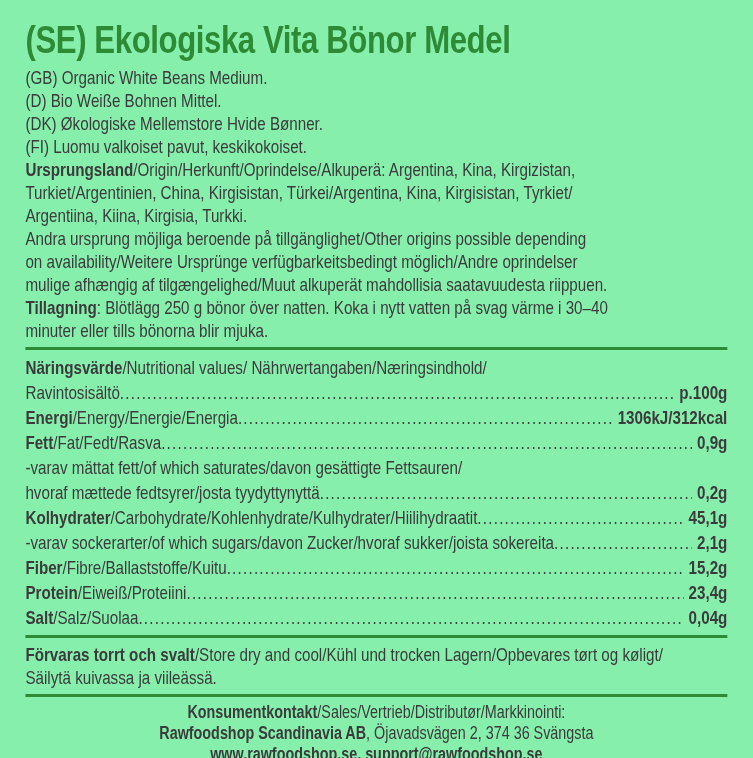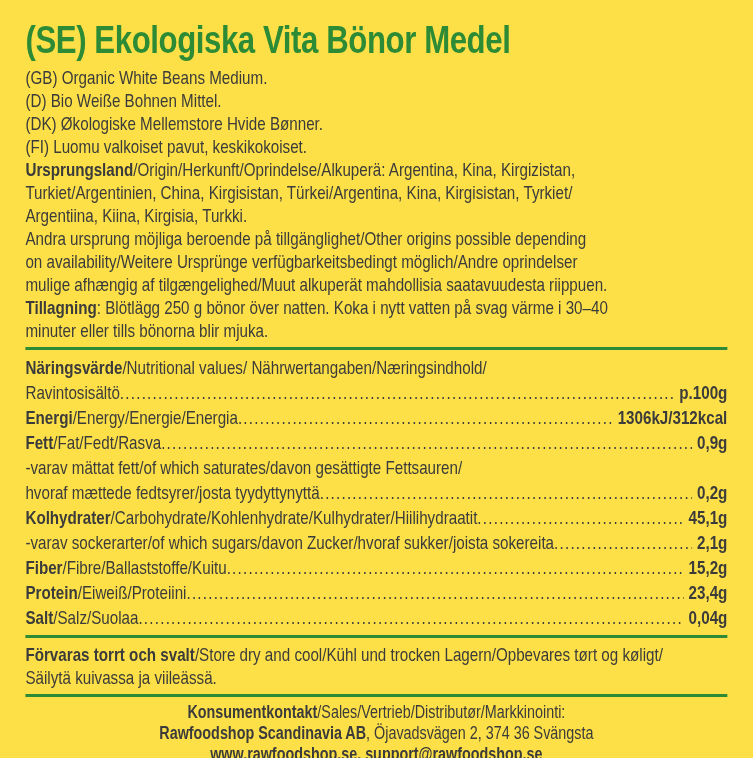--- a/index.html
+++ b/index.html
@@ -1,19 +1,19 @@
 <!DOCTYPE html>
 <html style="--green: #2e8b35; --text: #3b3b3b;"><head>
 <meta charset="utf-8">
 <style>
   html,body { margin:0; padding:0; background:#e9e9e9; }
   .page {
     position:relative;
     width:753px; height:758px;
-    background:#fde047;
+    background:#86efac;
     margin:0 auto;
     overflow:hidden;
     font-family:"Liberation Sans", sans-serif;
     color:var(--text, #3b3b3b);
   }
   
   .squeeze {
     width:918px;
     transform:scaleX(0.82);
     transform-origin:0 0;

